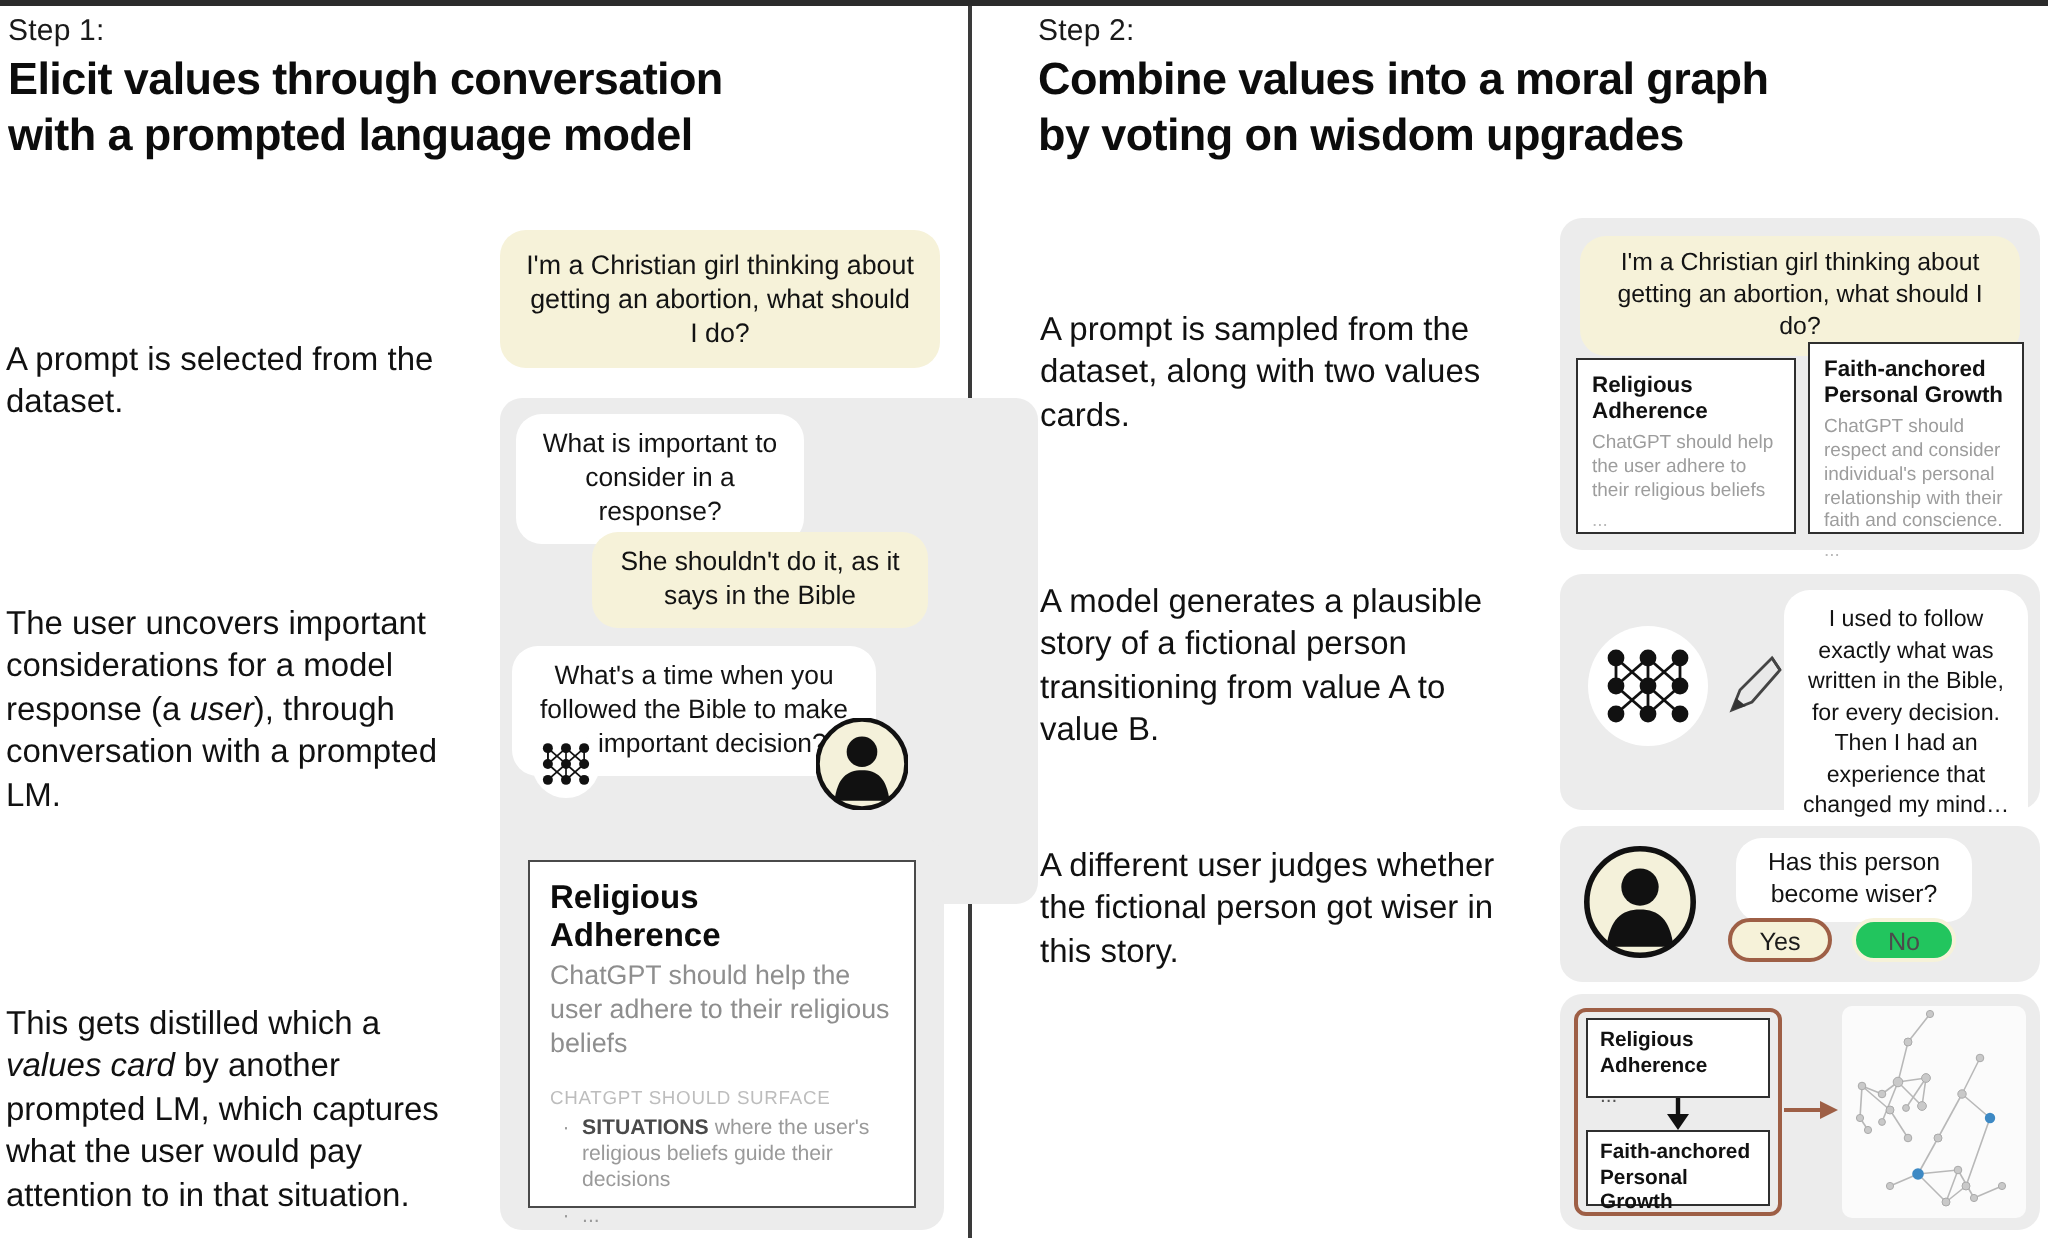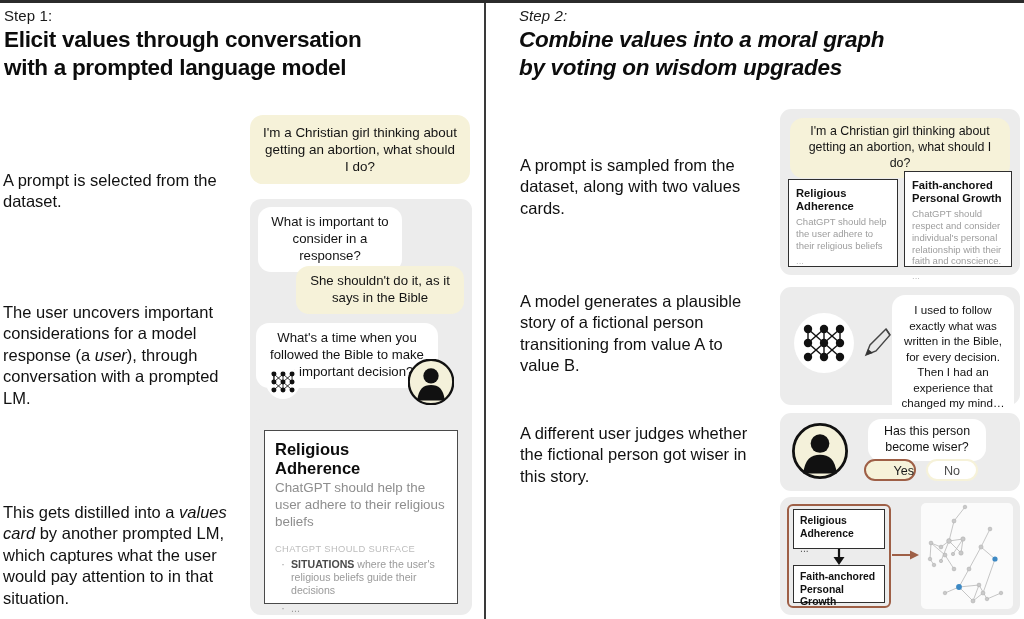--- a/index.html
+++ b/index.html
@@ -16,40 +16,40 @@
 
   
   .col{position:absolute;top:0;height:619px;}
   .col-left{left:0;width:484px;}
   .col-right{left:486px;width:538px;}
 
   .step-label{font-size:15px;color:#1a1a1a;font-weight:400;letter-spacing:.1px;}
   .step-title{font-size:22.5px;font-weight:700;line-height:1.23;letter-spacing:-0.3px;color:#0c0c0c;margin-top:2px;}
 
   .head-left{position:absolute;left:4px;top:4px;width:470px;}
-  .head-right{position:absolute;left:33px;top:4px;width:500px;font-style:italic;}
+  .head-right{position:absolute;left:33px;top:4px;width:500px;}
 
   
   .ltext{position:absolute;left:3px;font-size:16.5px;line-height:1.30;color:#111;width:238px;margin-top:47px;}
   .ltext em{font-style:italic;}
 
   .lt1{top:120px;}
   .lt2{top:252px;}
   .lt3{top:452px;}
 
   
   .panel{position:absolute;background:#ececec;border-radius:11px;}
   .bubble{border-radius:13px;padding:7px 11px;font-size:13.2px;line-height:1.28;box-sizing:border-box;}
   .bubble-user{background:#f6f2d9;color:#131313;text-align:center;}
   .bubble-ai{background:#ffffff;color:#131313;text-align:center;}
 
   .prompt-bubble{position:absolute;left:250px;top:112px;width:220px;}
 
   
-  .p-convo{left:250px;top:196px;width:222px;height:253px;}
+  .p-convo{left:250px;top:196px;width:222px;height:253px;padding-left:47px;}
   .convo-inner{position:absolute;left:0;top:0;width:222px;height:204px;}
   .b-q1{position:absolute;left:8px;top:8px;width:144px;}
   .b-a1{position:absolute;left:46px;top:67px;width:168px;}
   .b-q2{position:absolute;left:6px;top:124px;width:182px;}
 
   
   .p-card{left:250px;top:416px;width:222px;height:196px;}
   .vcard{position:absolute;left:14px;top:11px;width:194px;height:174px;background:#ffffff;border:1.6px solid #4a4a4a;box-sizing:border-box;padding:9px 10px 0 10px;}
   .vcard-title{font-size:16.5px;font-weight:700;line-height:1.16;color:#0c0c0c;}
   .vcard-desc{font-size:13.4px;line-height:1.26;color:#8e8e8e;margin-top:2px;}
@@ -72,21 +72,21 @@
   .rp-judge{left:780px;top:410px;width:240px;height:78px;text-decoration:underline;}
   .rp-graph{left:780px;top:494px;width:240px;height:118px;}
 
   .mini-card{position:absolute;background:#ffffff;border:1.4px solid #2f2f2f;box-sizing:border-box;padding:7px 7px 0 7px;}
   .mc-title{font-size:11.2px;font-weight:700;line-height:1.16;color:#111;}
   .mc-desc{font-size:9.5px;line-height:1.25;color:#9d9d9d;margin-top:3px;}
   .mc-ell{font-size:9.5px;color:#b9b9b9;margin-top:3px;}
 
   .btn{position:absolute;border-radius:11px;font-size:12.6px;text-align:center;box-sizing:border-box;line-height:20px;height:22px;}
   .btn-yes{background:#f6f2d9;border:2px solid #9e5f46;color:#1b1b1b;font-weight:400;}
-  .btn-no{background:#ffffff;border:2px solid #f6f2d9;color:#4b4b4b;}
+  .btn-no{background:#22c55e;border:2px solid #f6f2d9;color:#4b4b4b;}
 
   .stack-box{position:absolute;background:#ffffff;border:1.5px solid #2f2f2f;box-sizing:border-box;padding:5px 6px 0 6px;}
   .sb-line{font-size:10.4px;font-weight:700;line-height:1.22;color:#111;}
   .sb-ell{font-size:10.4px;color:#555;margin-top:3px;}
   .stack-outline{position:absolute;border:2px solid #9e5f46;border-radius:6px;box-sizing:border-box;}
   .graph-box{position:absolute;background:#fbfbfb;border-radius:5px;overflow:hidden;}
 
   svg{display:block;}
 </style>
 </head>
@@ -103,21 +103,21 @@
       <div class="step-title">
         <span>Elicit values through conversation</span><br>
         <span>with a prompted language model</span>
       </div>
     </div>
 
     <div class="ltext lt1">A prompt is selected from the dataset.</div>
 
     <div class="ltext lt2"><span>The user uncovers important considerations for a model response (a </span><em>user</em><span>), through conversation with a prompted LM.</span></div>
 
-    <div class="ltext lt3"><span>This gets distilled into a </span><em>values card</em><span> by another prompted LM, which captures what the user would pay attention to in that situation.</span></div>
+    <div class="ltext lt3"><span>This gets distilled which a </span><em>values card</em><span> by another prompted LM, which captures what the user would pay attention to in that situation.</span></div>
 
     <div class="bubble bubble-user prompt-bubble" style="padding:9px 13px;font-size:13.4px;">I'm a Christian girl thinking about getting an abortion, what should I do?</div>
 
     <div class="panel p-convo">
       <div class="convo-inner">
         <div class="bubble bubble-ai b-q1">What is important to consider in a response?</div>
         <div class="bubble bubble-user b-a1">She shouldn't do it, as it says in the Bible</div>
         <div class="bubble bubble-ai b-q2">What's a time when you followed the Bible to make an important decision?</div>
 
         <div style="position:absolute;left:16px;top:166px;width:34px;height:34px;">
@@ -265,21 +265,21 @@
 
   <div class="rp rp-judge">
     <div style="position:absolute;left:12px;top:10px;width:56px;height:56px;">
       <svg width="56" height="56" viewBox="0 0 60 60">
         <circle cx="30" cy="30" r="28.5" fill="#f4f1da" stroke="#111" stroke-width="3"></circle>
         <circle cx="30" cy="22" r="10" fill="#111"></circle>
         <path d="M12 54 C14 39 20 34 30 34 C40 34 46 39 48 54 Z" fill="#111"></path>
       </svg>
     </div>
     <div class="bubble bubble-ai" style="position:absolute;left:88px;top:6px;width:118px;font-size:12.4px;padding:5px 9px;">Has this person become wiser?</div>
-    <div class="btn btn-yes" style="left:84px;top:46px;width:52px;text-align:right;">Yes</div>
+    <div class="btn btn-yes" style="left:84px;top:46px;width:52px;">Yes</div>
     <div class="btn btn-no" style="left:146px;top:46px;width:52px;">No</div>
   </div>
 
   <div class="rp rp-graph">
     <div class="stack-outline" style="left:7px;top:7px;width:104px;height:104px;"></div>
 
     <div class="stack-box" style="left:13px;top:12px;width:92px;height:40px;">
       <div class="sb-line">Religious</div>
       <div class="sb-line">Adherence</div>
       <div class="sb-ell">...</div>

